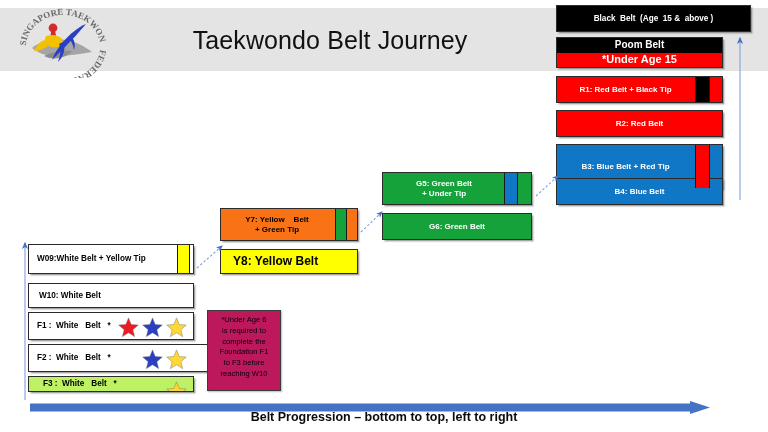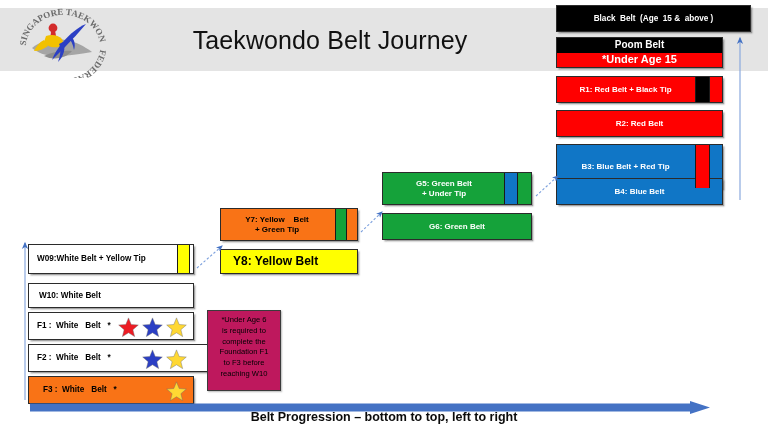--- a/index.html
+++ b/index.html
@@ -254,21 +254,21 @@
   <div class="belt" style="left:28px; top:344px; width:188px; height:28px; background:#FFFFFF;">
     <div class="lbl leftish" style="color:#000000; font-size:8.2px; padding-left:8px;">F2 :  White   Belt   *</div>
     <svg class="star" style="left:113px; top:4px;" width="21" height="21" viewBox="0 0 24 24">
       <polygon points="12,1 15.1,8.6 23.2,9.2 17,14.5 19,22.4 12,18 5,22.4 7,14.5 0.8,9.2 8.9,8.6" fill="#2B3FC4" stroke="#6e6e6e" stroke-width="0.5"></polygon>
     </svg>
     <svg class="star" style="left:137px; top:4px;" width="21" height="21" viewBox="0 0 24 24">
       <polygon points="12,1 15.1,8.6 23.2,9.2 17,14.5 19,22.4 12,18 5,22.4 7,14.5 0.8,9.2 8.9,8.6" fill="#FFD833" stroke="#6e6e6e" stroke-width="0.5"></polygon>
     </svg>
   </div>
 
-  <div class="belt" style="left:28px; top:376px; width:166px; height:28px; background:#f97316;">
+  <div class="belt" style="left:28px; top:376px; width:166px; height:16px; background:#bef264;">
     <div class="lbl leftish" style="color:#000000; font-size:8.2px; padding-left:14px;">F3 :  White   Belt   *</div>
     <svg class="star" style="left:137px; top:4px;" width="21" height="21" viewBox="0 0 24 24">
       <polygon points="12,1 15.1,8.6 23.2,9.2 17,14.5 19,22.4 12,18 5,22.4 7,14.5 0.8,9.2 8.9,8.6" fill="#FFD833" stroke="#6e6e6e" stroke-width="0.5"></polygon>
     </svg>
   </div>
 
   <div class="notebox" style="left:207px; top:310px; width:74px; height:81px;">*Under Age 6
 is required to
 complete the
 Foundation F1

